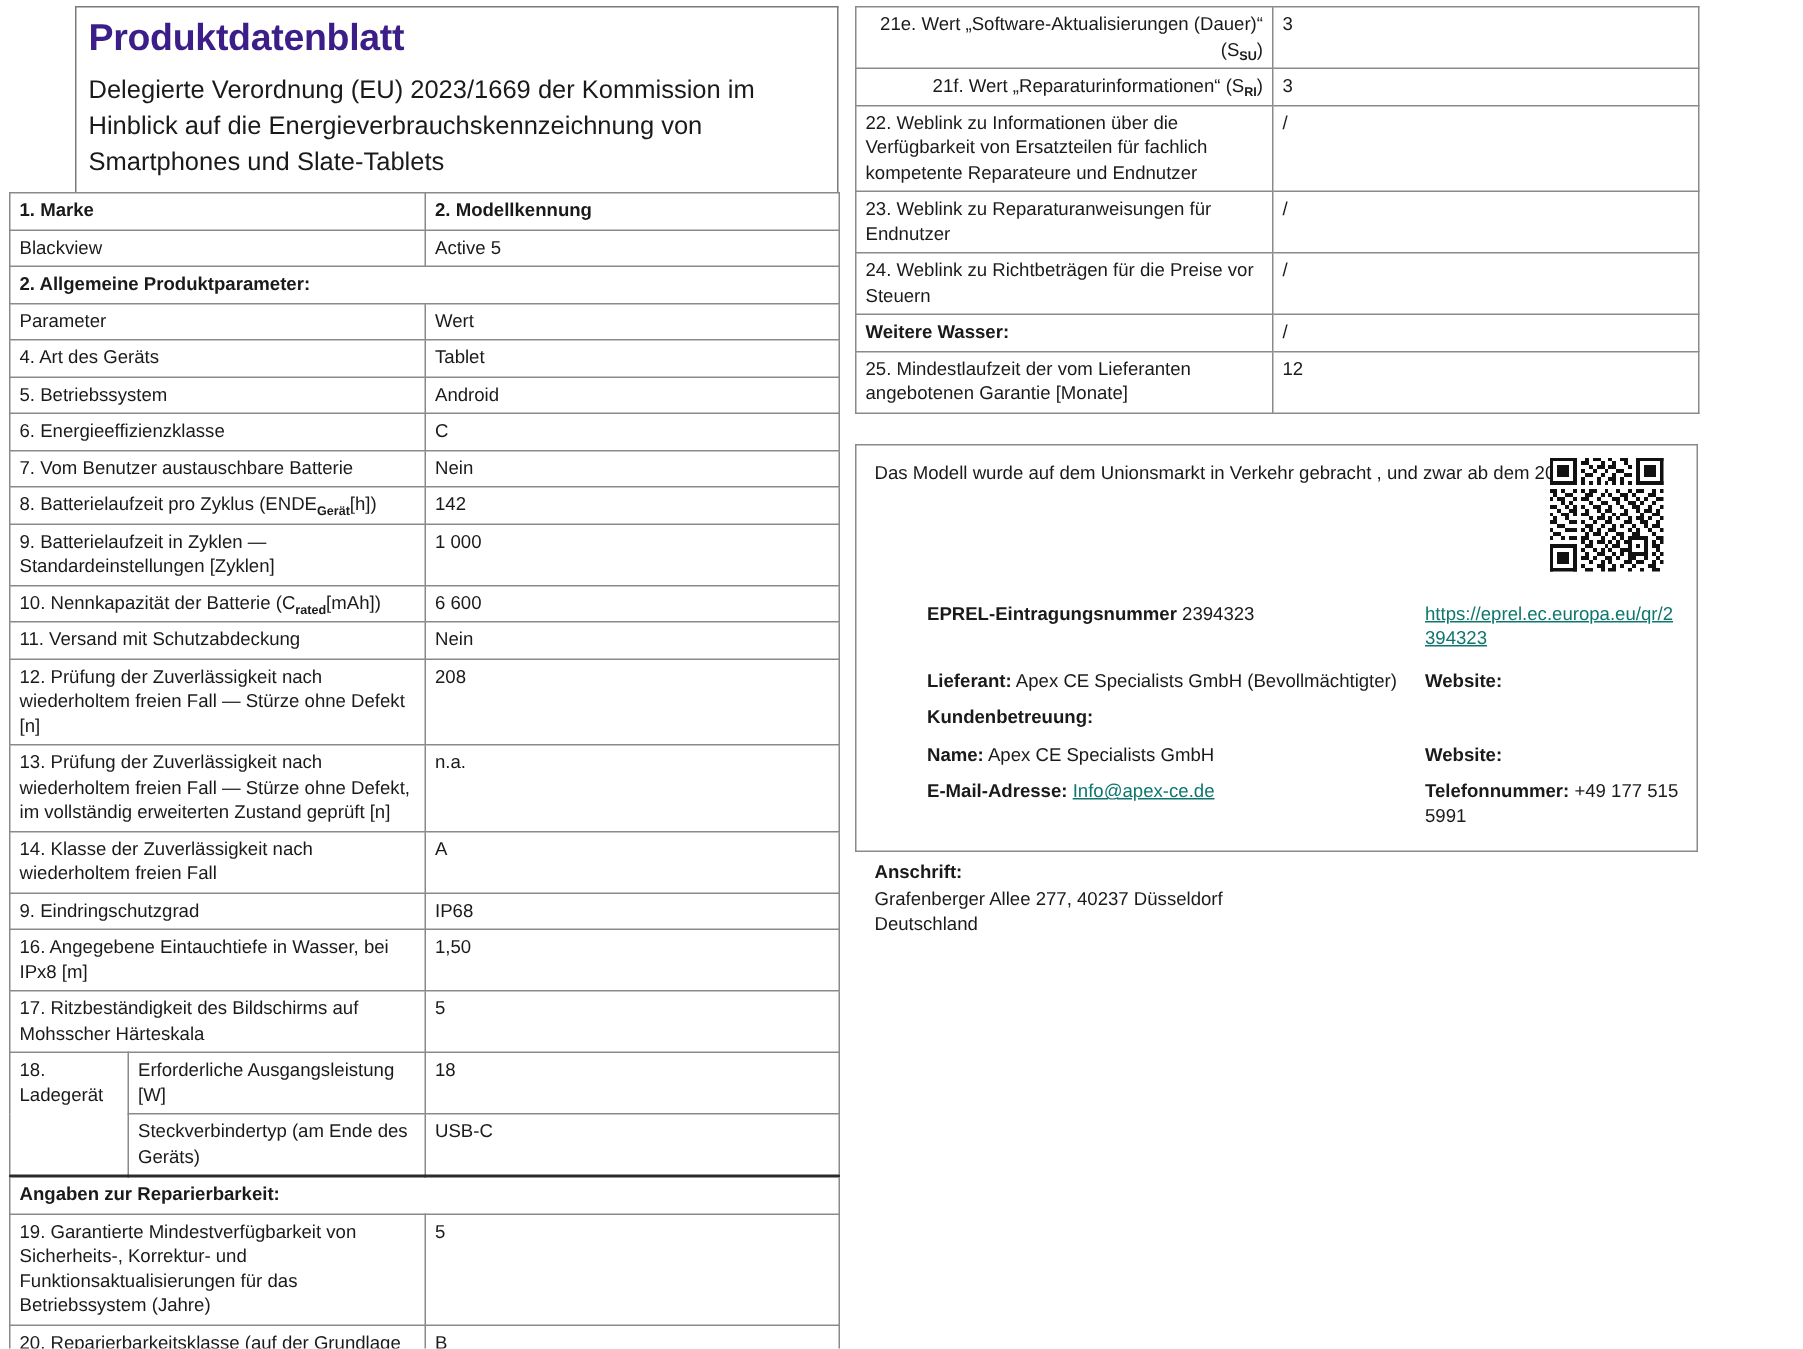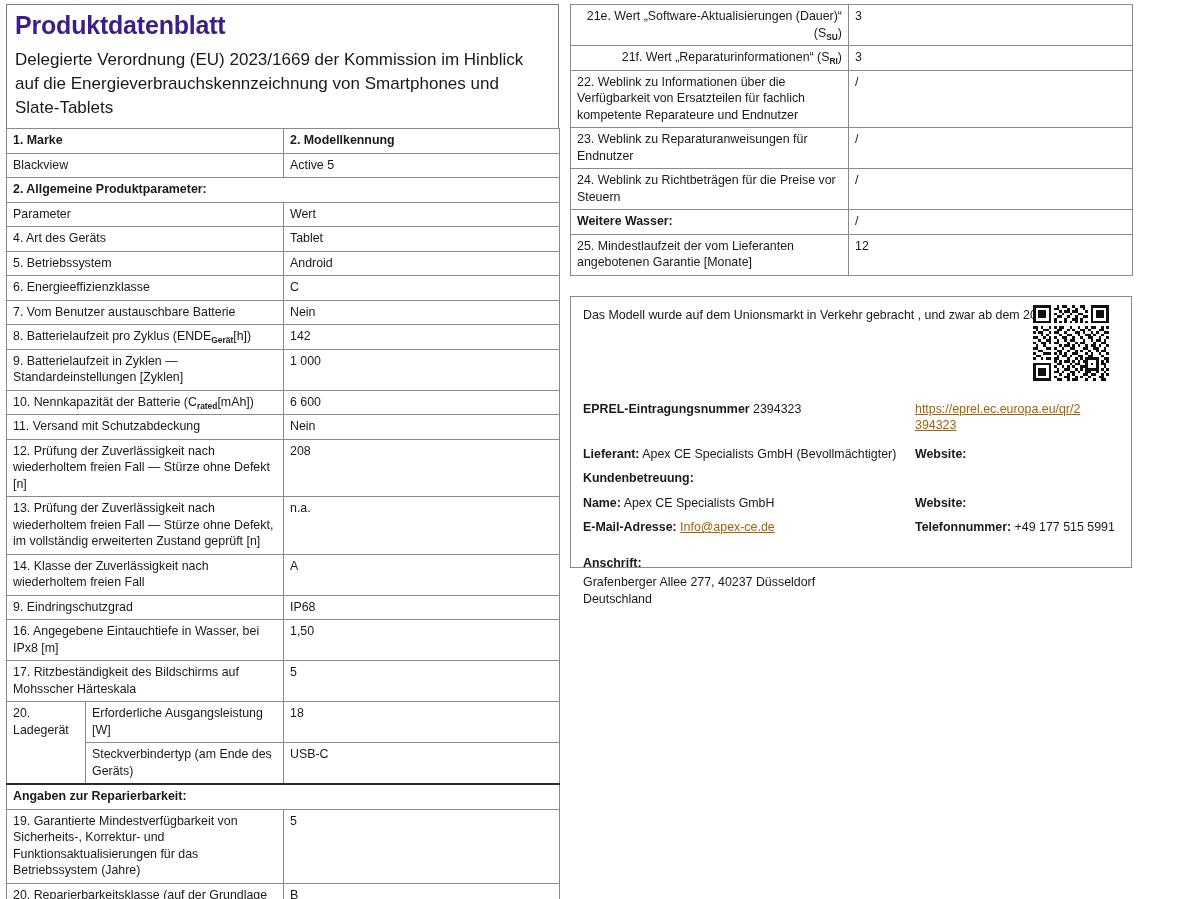--- a/index.html
+++ b/index.html
@@ -29,20 +29,21 @@
     left: 6px;
     top: 4px;
     width: 553px;
   }
 
   
   .head-box {
     border: 1px solid #7a7a7a;
     border-bottom: none;
     padding: 6px 24px 8px 8px;
+    margin-left: 44px;
   }
   .doc-title {
     font-size: 25px;
     font-weight: bold;
     color: #3b1e87;
     letter-spacing: -0.2px;
     line-height: 1.15;
     margin: 0 0 8px 0;
   }
   .doc-subtitle {
@@ -123,25 +124,25 @@
   .info-grid {
     position: absolute;
     left: 12px;
     right: 12px;
     top: 104px;
   }
   .row2 {
     display: flex;
     margin-bottom: 7px;
   }
-  .col-a { width: 332px; flex: 0 0 332px; }
+  .col-a { width: 332px; flex: 0 0 332px; margin-left: 35px; }
   .col-b { flex: 1 1 auto; }
   .lbl { font-weight: bold; }
   a.link, .link {
-    color: #a16207;
+    color: #0f766e;
     text-decoration: underline;
     word-break: break-all;
   }
   .eprel-url {
     display: block;
     width: 172px;
     line-height: 1.35;
   }
   .addr-block { margin-top: 19px; }
   .addr-block .lbl { display: block; margin-bottom: 1px; }
@@ -234,21 +235,21 @@
             <td colspan="2">16. Angegebene Eintauchtiefe in Wasser, bei IPx8 [m]</td>
             <td>1,50</td>
           </tr>
           <tr>
             <td colspan="2">17. Ritzbeständigkeit des Bildschirms auf Mohsscher Härteskala</td>
             <td>5</td>
           </tr>
         </tbody>
       <tbody id="charger-body">
           <tr>
-            <td rowspan="2">20. Ladegerät</td>
+            <td rowspan="2">18. Ladegerät</td>
             <td>Erforderliche Ausgangsleistung [W]</td>
             <td>18</td>
           </tr>
           <tr>
             <td>Steckverbindertyp (am Ende des Geräts)</td>
             <td>USB-C</td>
           </tr>
         </tbody>
       <tbody>
         <tr>

